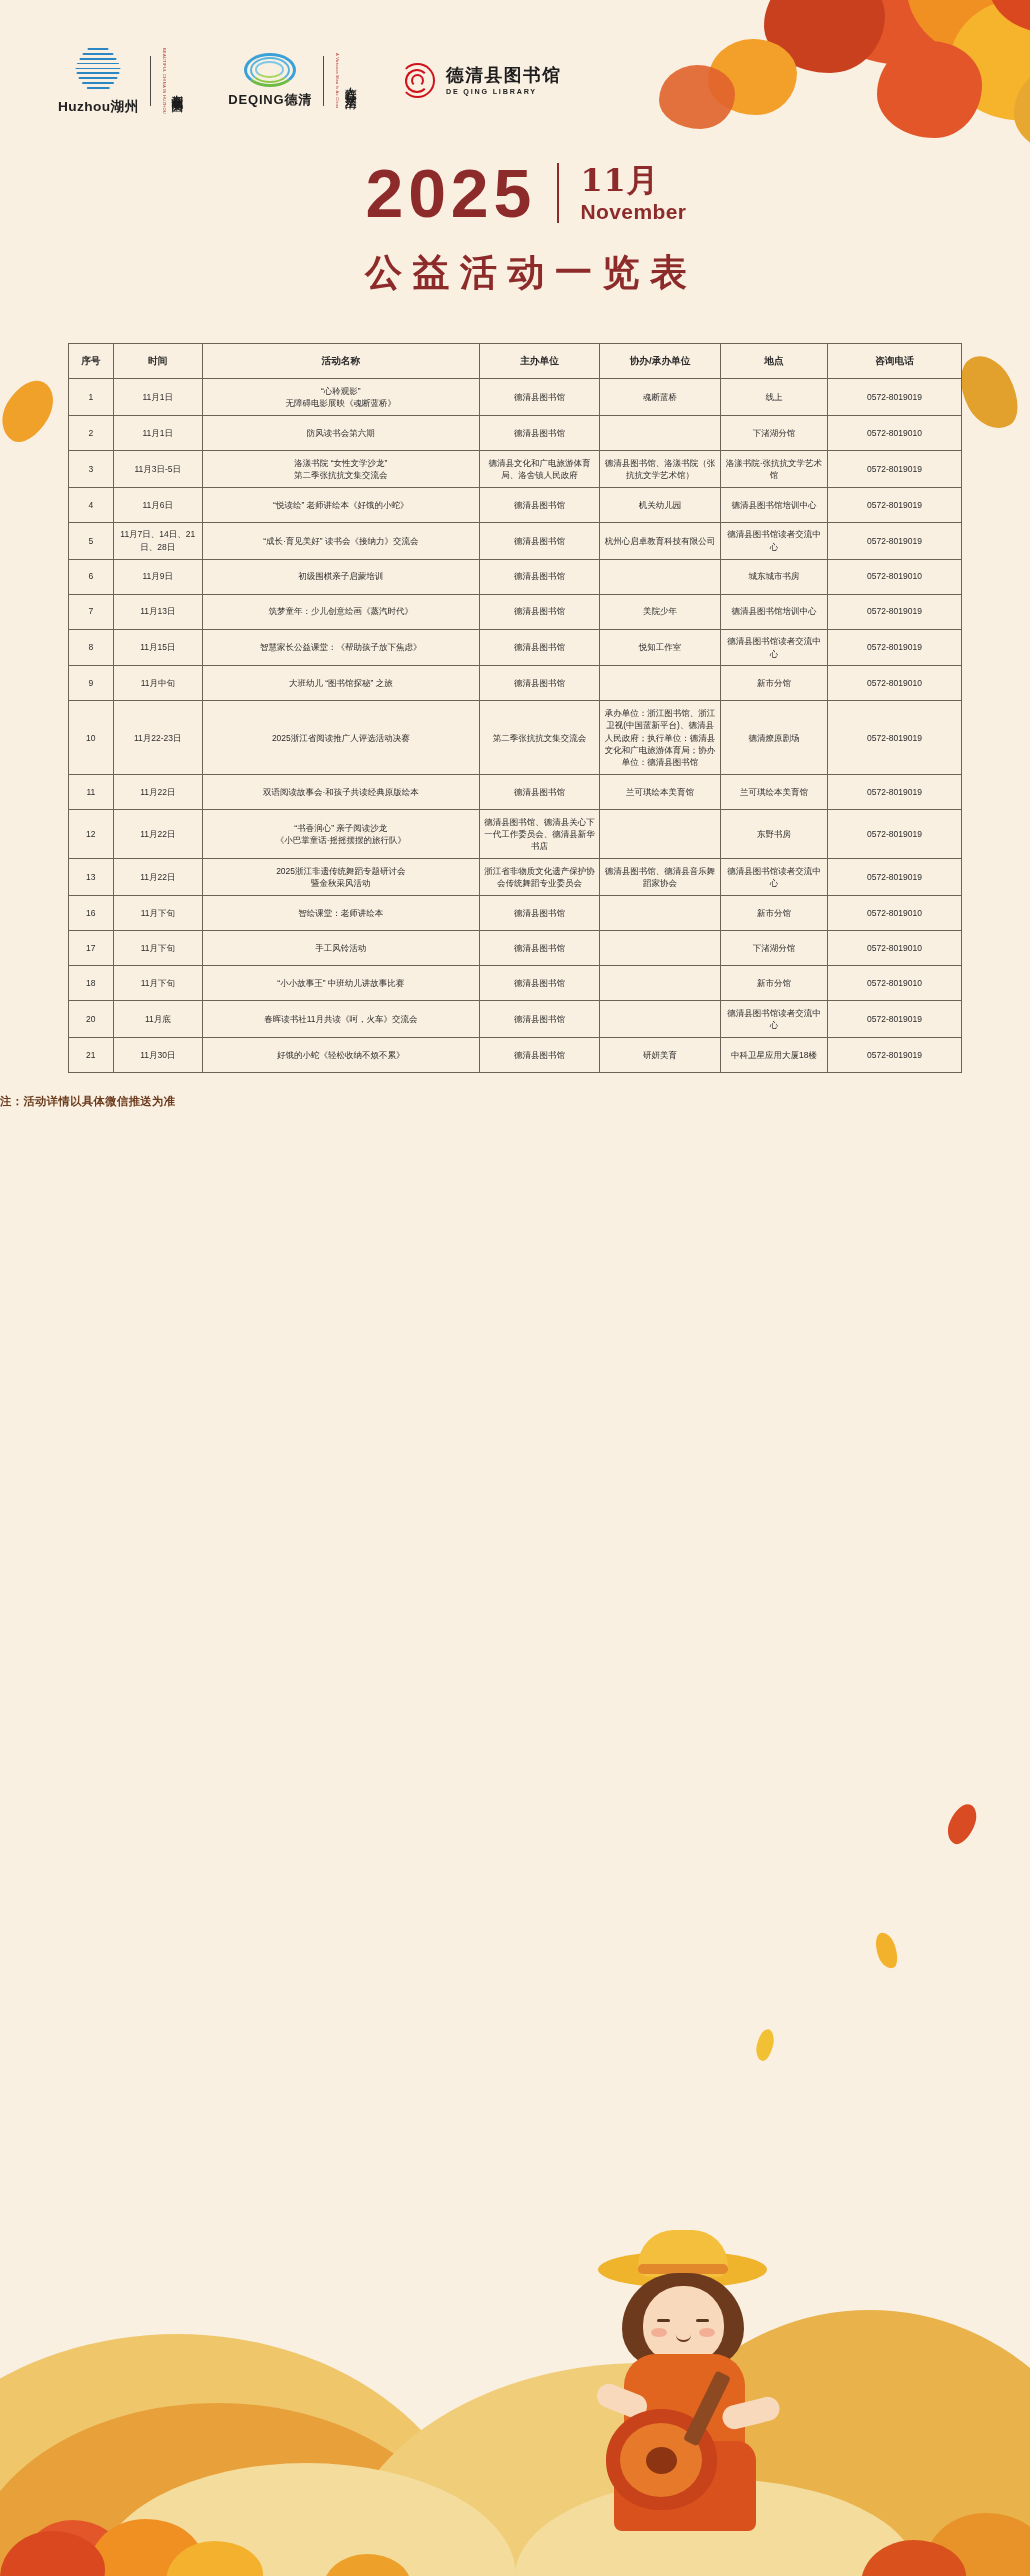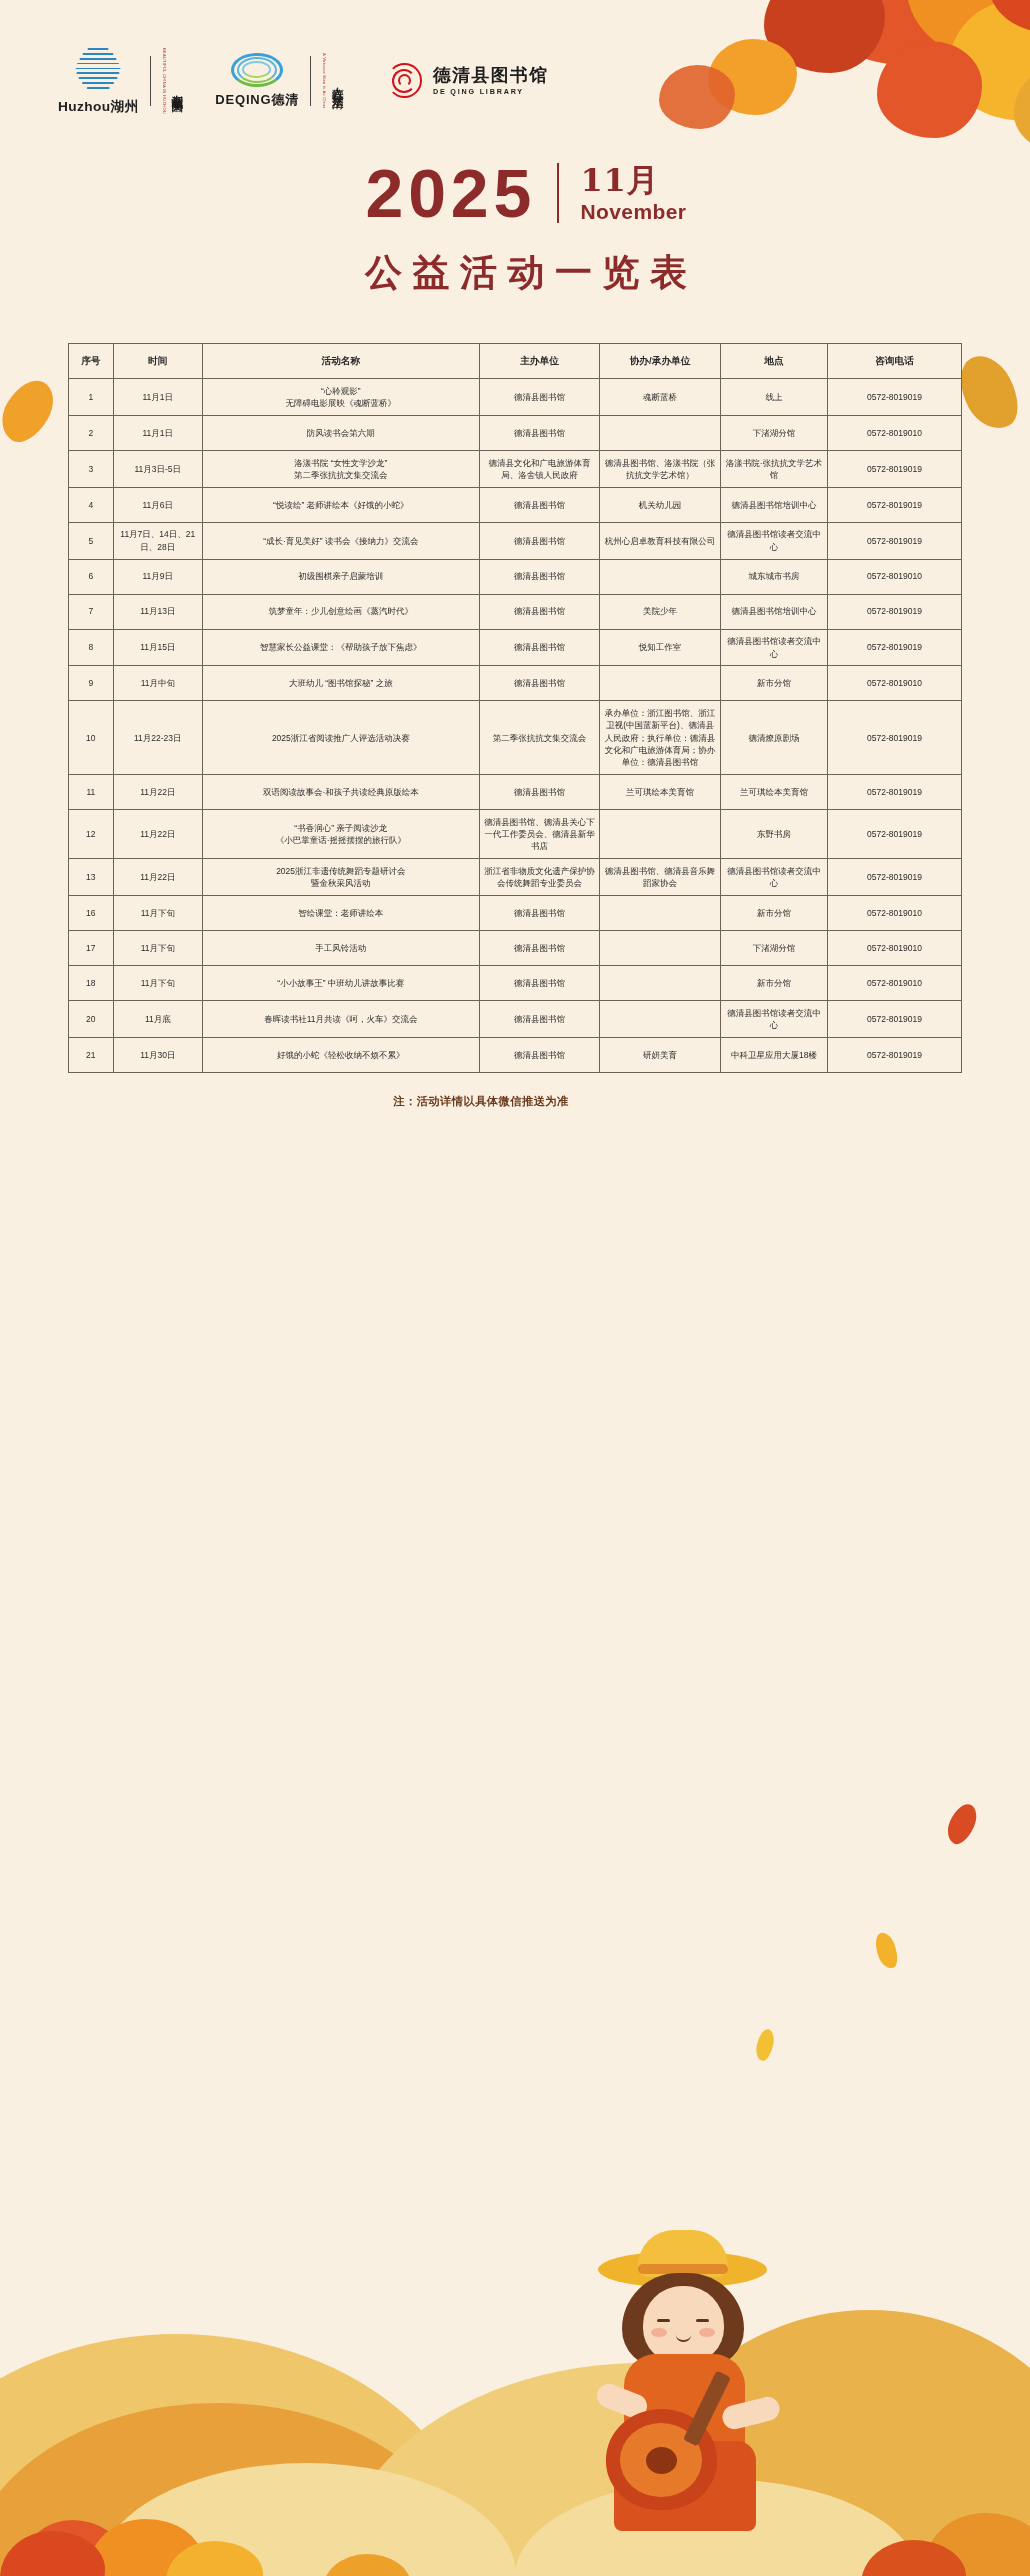--- a/index.html
+++ b/index.html
@@ -87,21 +87,21 @@
   .c-no    { width:5.0%; }
   .c-time  { width:10.0%; }
   .c-name  { width:31.0%; }
   .c-host  { width:13.5%; }
   .c-co    { width:13.5%; }
   .c-place { width:12.0%; }
   .c-tel   { width:15.0%; white-space:nowrap; font-size:8.5px; }
 
   .note {
     position:relative; z-index:5;
-    margin:21px 68px 0 0; text-align:center;
+    margin:21px 68px 0 0; text-align:left;
     font-size:11.3px; font-weight:bold; color:#6a3a1c;
     letter-spacing:0.4px;
   }
 </style>
 </head>
 <body>
 
 <div class="deco top-foliage">
   <div class="branch" style="left:121px; top:95px; width:242px; height:10.5px; transform:rotate(-16deg);"></div>
   <div class="branch" style="left:258px; top:50px; width:153px; height:8px; transform:rotate(22deg);"></div>
@@ -195,21 +195,21 @@
         <span>Huzhou</span><span>湖州</span>
       </div>
     </div>
     <div class="logo-sep"></div>
     <div style="display:flex;align-items:flex-end;gap:2.4px;">
       <span class="cal-py">BEAUTIFUL CHINA IN HUZHOU</span>
       <span class="cal-cn" style="writing-mode:vertical-rl;height:50px;font-size:12px;letter-spacing:0.8px;">在湖州看见美丽中国</span>
     </div>
   </div>
 
-  <div class="logo-group" style="margin-left:5px;">
+  <div class="logo-group" style="margin-left:18px;">
     <div style="display:flex;flex-direction:column;align-items:center;gap:3.2px;">
       <div class="dq-mark">
         <div class="dq-ring" style="left:0;top:0;width:52px;height:34px;border:3.2px solid #3aa0d8;border-bottom-color:#6cbb46;"></div>
         <div class="dq-ring" style="left:5.6px;top:4px;width:40px;height:26px;border:2.4px solid #56b5e0;border-bottom-color:#8cc84b;"></div>
         <div class="dq-ring" style="left:11.3px;top:8px;width:29px;height:17.7px;border:2.4px solid #7fc9e8;border-bottom-color:#a9d65c;"></div>
       </div>
       <div class="dq-name">
         <span>DEQING</span><span style="font-family:'DejaVu Serif',serif;">德清</span>
       </div>
     </div>

